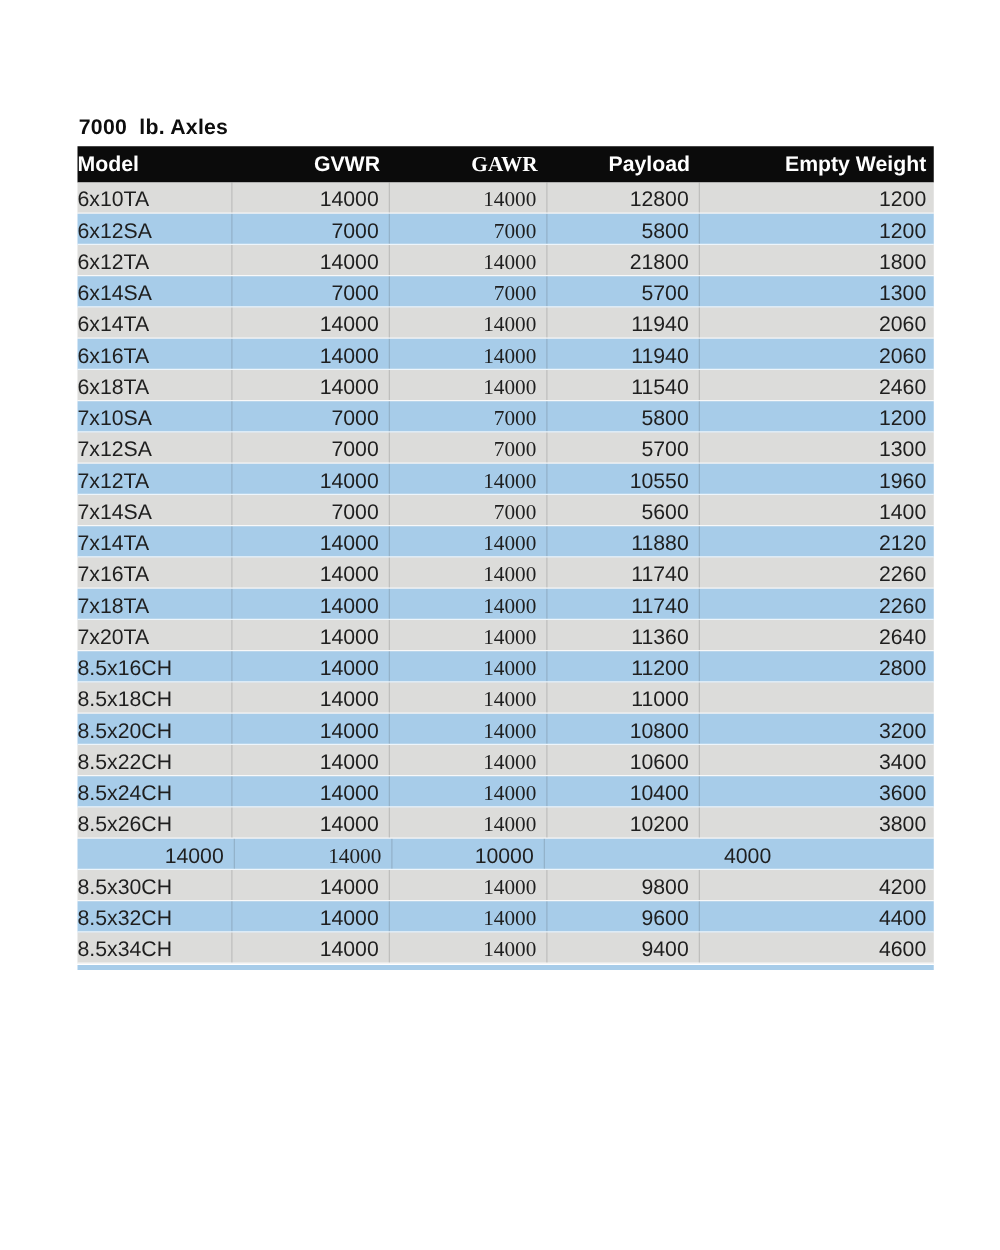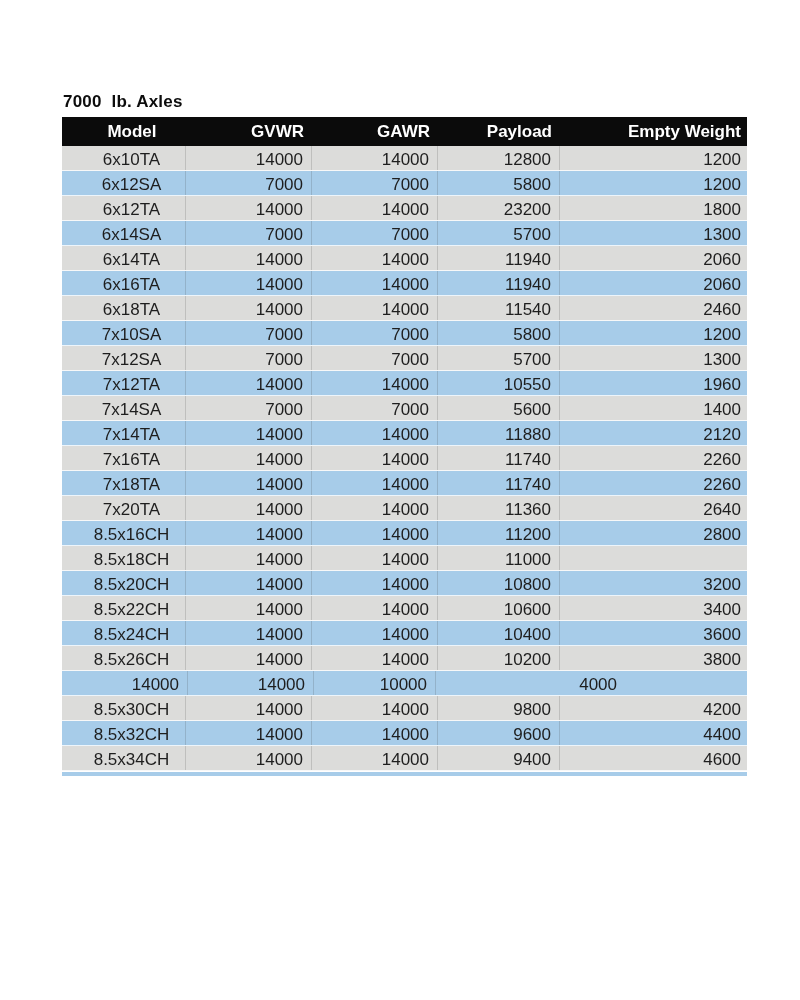--- a/index.html
+++ b/index.html
@@ -46,23 +46,23 @@
     border-bottom: 1px solid rgba(255,255,255,0.8);
     box-sizing: border-box;
   }
   .row.gray { background: var(--row-gray, #dcdcda); }
   .row.blue { background: var(--row-blue, #a7cce9); }
   .cell {
     box-sizing: border-box;
     overflow: hidden;
     white-space: nowrap;
   }
-  .c0 { width: 124px; text-align: center;  padding-left: 16px; }
+  .c0 { width: 124px; text-align: left;  padding-left: 0; }
   .c1 { width: 126px; text-align: right; padding-right: 8px; }
-  .c2 { width: 126px; text-align: right; padding-right: 8px; }
+  .c2 { width: 126px; text-align: right; padding-right: 8px; font-family: Liberation Serif, serif; }
   .c3 { width: 122px; text-align: right; padding-right: 8px; }
   .c4 { width: 187px; text-align: right; padding-right: 6px; }
   .row .c0, .row .c1, .row .c2, .row .c3 {
     border-right: 1px solid rgba(60,60,60,0.18);
   }
   .partial-strip {
     width: 685px;
     height: 4px;
     margin-top: 1px;
     background: var(--row-blue, #a7cce9);
@@ -95,21 +95,21 @@
           <div class="cell c0">6x12SA</div>
           <div class="cell c1">7000</div>
           <div class="cell c2">7000</div>
           <div class="cell c3">5800</div>
           <div class="cell c4">1200</div>
         </div>
         <div class="row gray">
           <div class="cell c0">6x12TA</div>
           <div class="cell c1">14000</div>
           <div class="cell c2">14000</div>
-          <div class="cell c3">23200</div>
+          <div class="cell c3">21800</div>
           <div class="cell c4">1800</div>
         </div>
         <div class="row blue">
           <div class="cell c0">6x14SA</div>
           <div class="cell c1">7000</div>
           <div class="cell c2">7000</div>
           <div class="cell c3">5700</div>
           <div class="cell c4">1300</div>
         </div>
         <div class="row gray">

